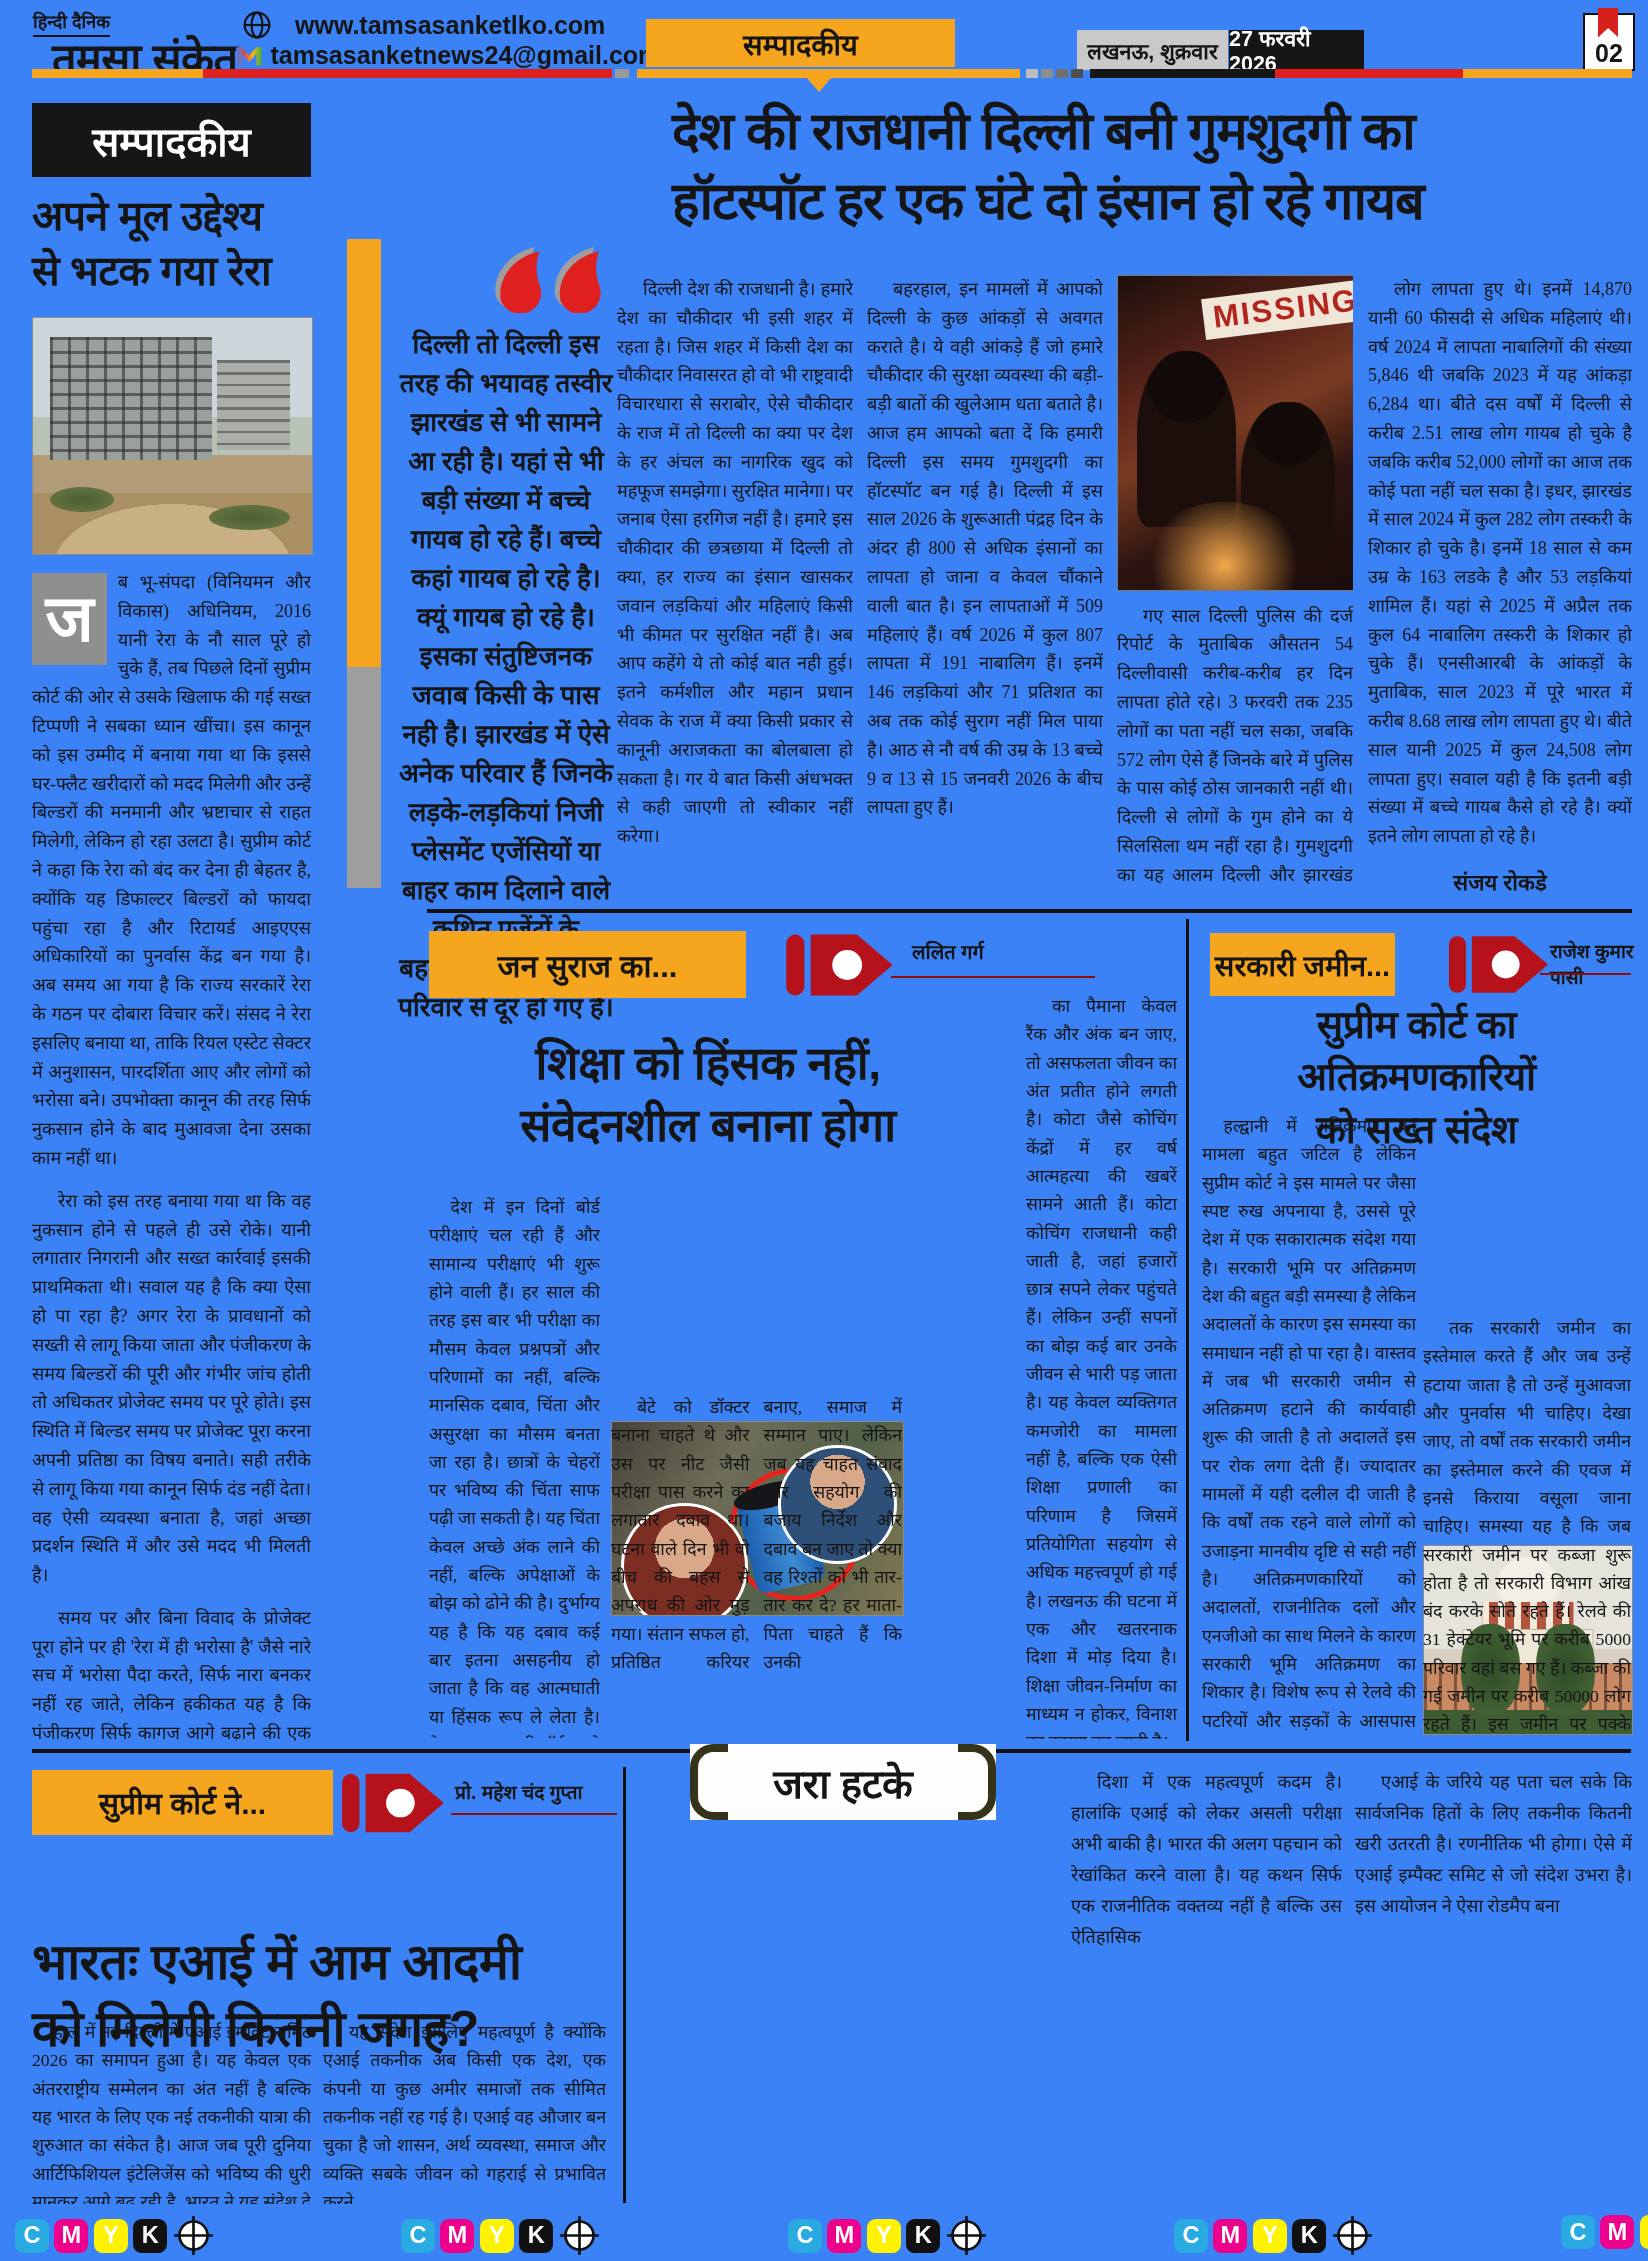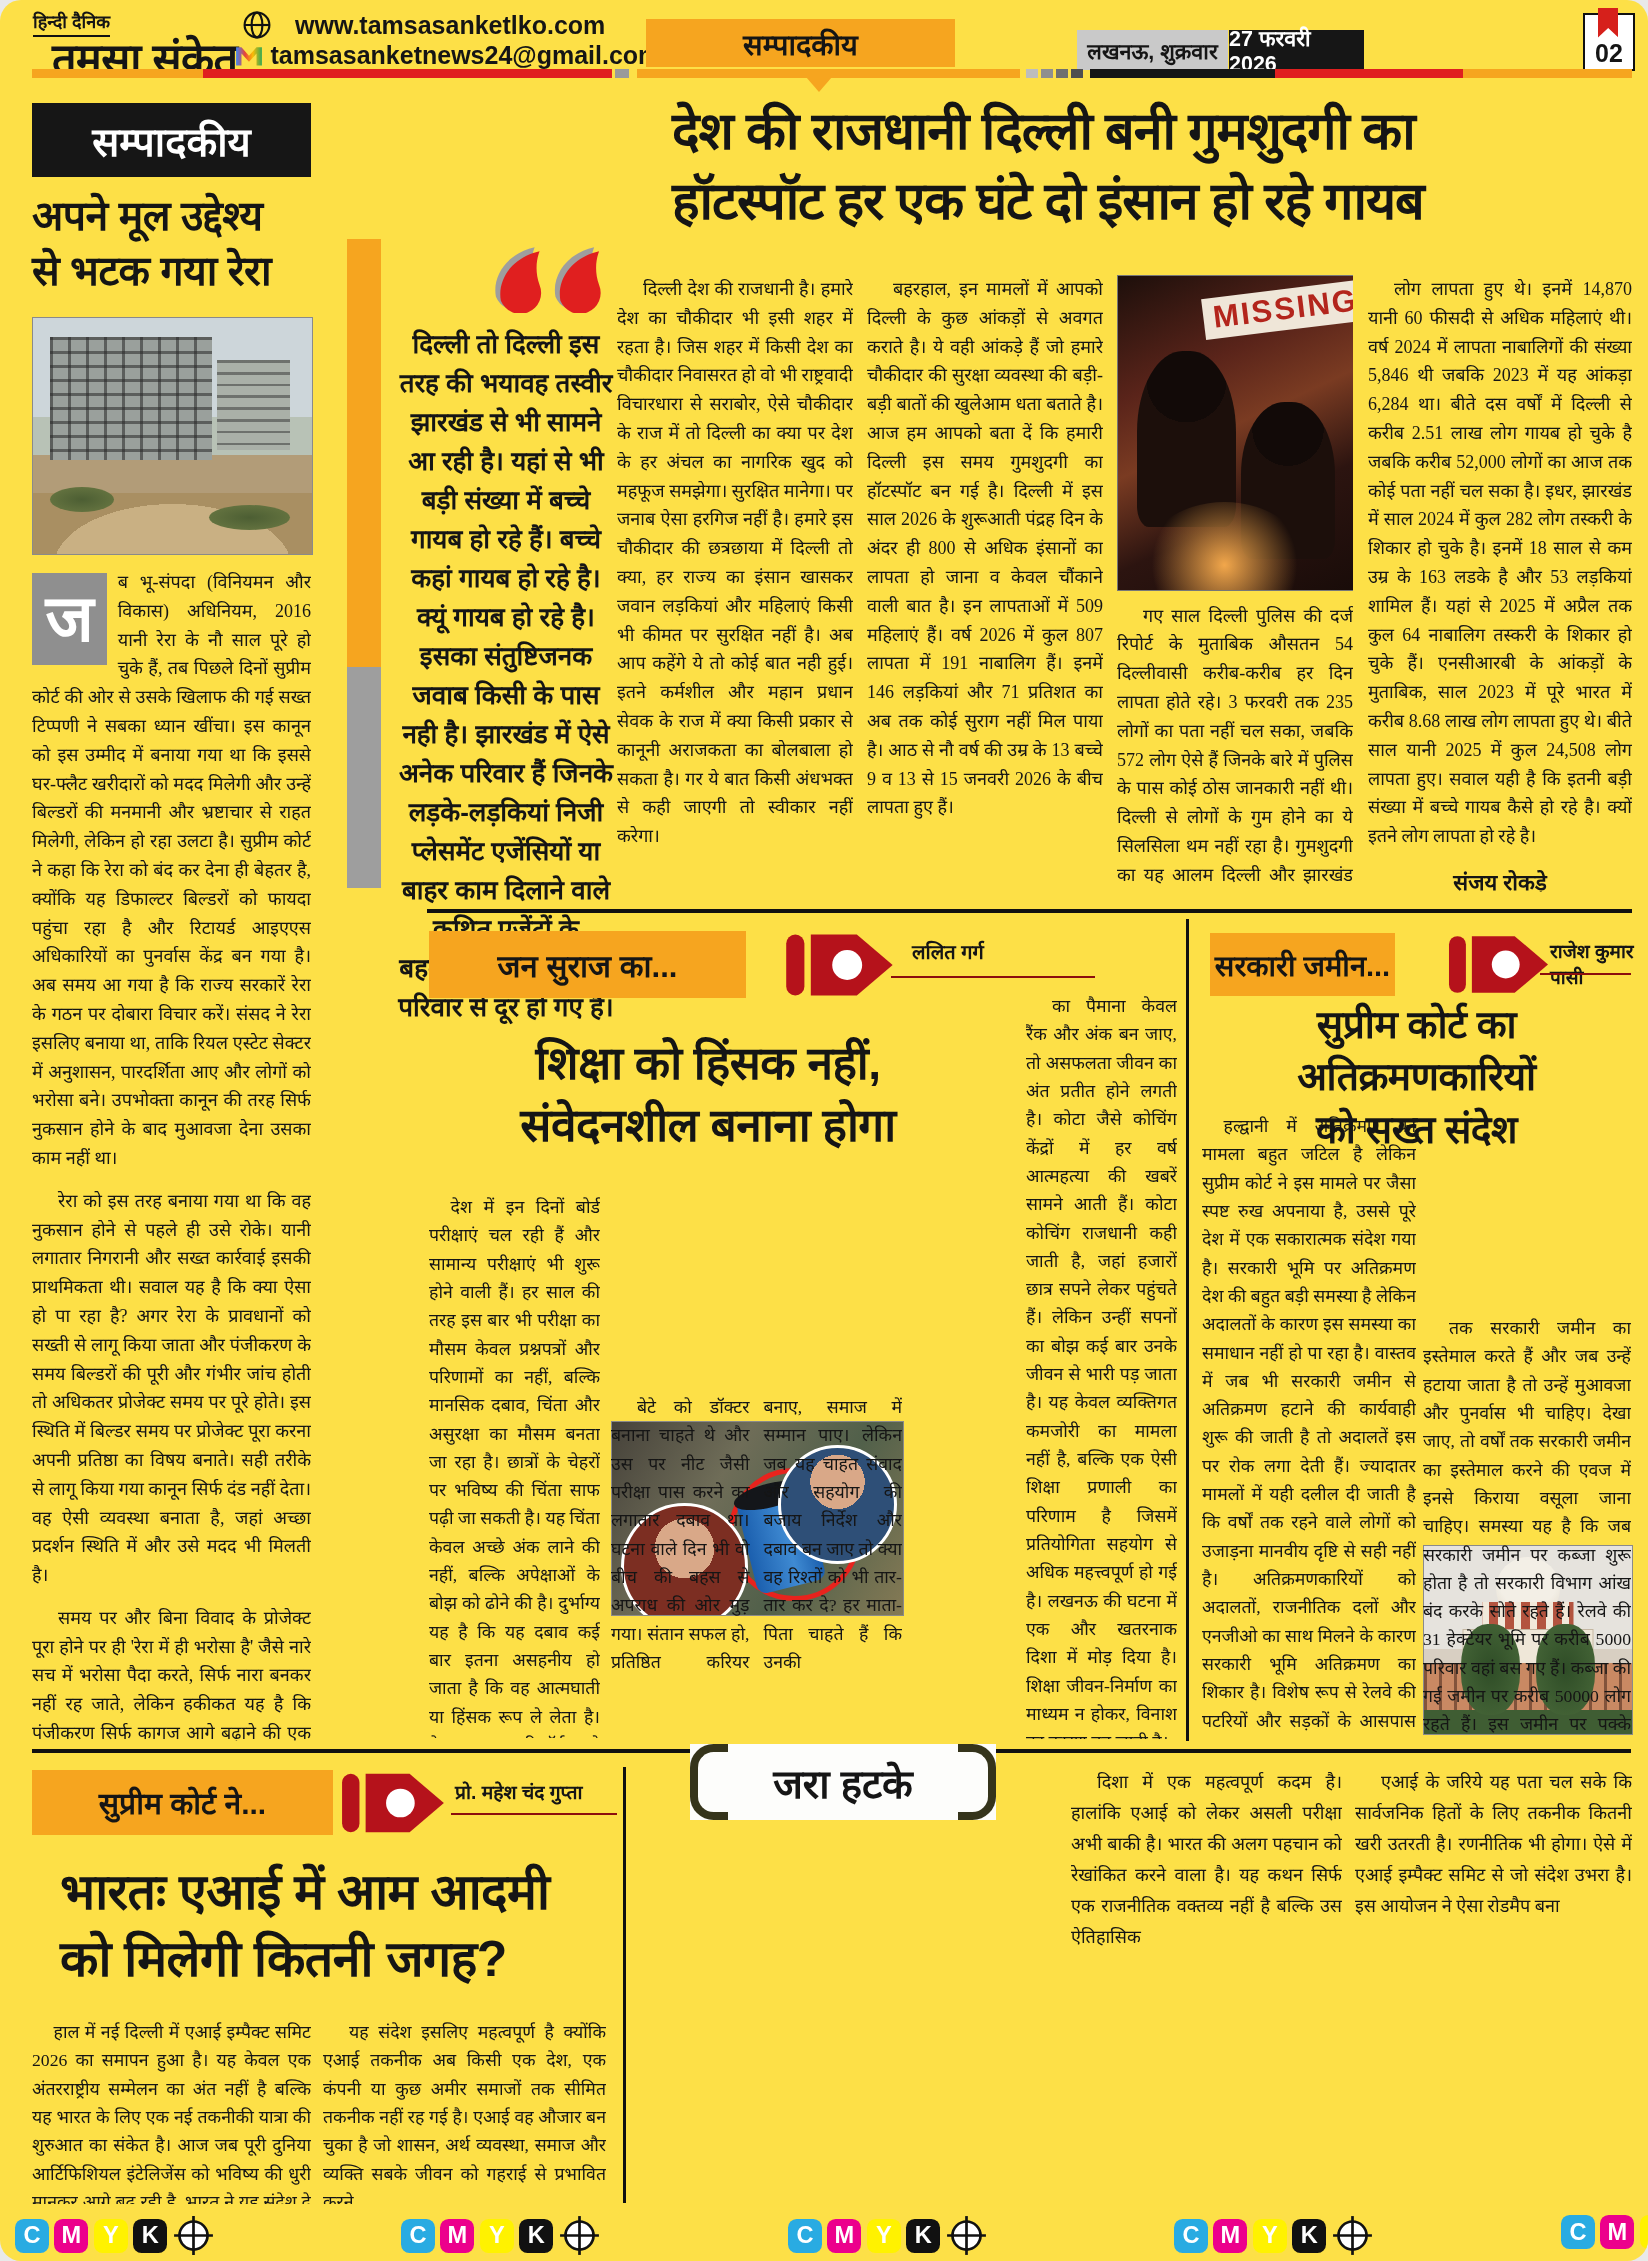--- a/index.html
+++ b/index.html
@@ -1,18 +1,18 @@
 <!DOCTYPE html>
 <html style="font-size:8.6px"><head>
 <meta charset="utf-8">
 <style>
   html,body{margin:0;padding:0;}
   body{background:#e9e9e9;}
-  .page{position:relative;width:1648px;height:2261px;background:#fde047;overflow:hidden;
-        font-family:"Liberation Sans",sans-serif;color:#151515;border-radius:21px;}
+  .page{position:relative;width:1648px;height:2261px;background:#3b82f6;overflow:hidden;
+        font-family:"Liberation Sans",sans-serif;color:#151515;}
   .abs{position:absolute;}
   .center{display:flex;align-items:center;justify-content:center;}
 
   
   .mast-edition{left:33px;top:8.6px;font-size:18px;font-weight:700;border-bottom:2.1px solid #111;padding-bottom:2.1px;}
   .mast-title{left:52px;top:28px;font-size:43px;font-weight:900;letter-spacing:-0.5px;}
   .site-row{left:243px;top:10.7px;display:flex;align-items:center;gap:24px;font-size:25px;font-weight:800;}
   .mail-row{left:235px;top:41px;display:flex;align-items:center;gap:7.5px;font-size:25px;font-weight:800;}
   .tab-orange{left:646px;top:19.3px;width:309px;height:48px;background:#F6A51F;font-size:29px;font-weight:800;}
   .city-box{left:1077px;top:30px;width:151px;height:40px;background:#C9C9C9;font-size:21.5px;font-weight:800;}
@@ -35,21 +35,21 @@
   .banner{background:#F6A51F;font-weight:800;display:flex;align-items:center;justify-content:center;}
   .byline{font-size:20px;font-weight:700;}
   .byline-line{height:2.1px;background:#8B0E0E;}
 
   
   .hl{font-weight:800;letter-spacing:-0.5px;line-height:1.34;}
   .ed-headline{left:32px;top:189px;width:279px;font-size:41px;}
   .main-headline{left:624px;top:97px;width:1014px;font-size:52px;letter-spacing:-1.1px;margin-left:48px;}
   .sh-headline{left:437px;top:1033px;width:542px;font-size:46px;text-align:center;}
   .sa-headline{left:1202px;top:999px;width:429px;font-size:39px;text-align:center;}
-  .ai-headline{left:32px;top:1859px;width:585px;font-size:50px;margin-left:28px;}
+  .ai-headline{left:32px;top:1929px;width:585px;font-size:50px;}
 
   
   .body-txt{font-family:"Liberation Serif",serif;font-size:18px;line-height:1.6;text-align:justify;}
   .body-txt p{margin:0 0 14px 0;text-indent:26px;}
   .dropcap{float:left;width:75px;height:92px;background:#8f8f8f;color:#fff;font-size:65px;font-weight:700;
            display:flex;align-items:center;justify-content:center;margin:5.4px 10.7px 5.4px 0;font-family:"Liberation Sans",sans-serif;}
 
   
   .q-divider{left:347px;top:239px;width:34px;height:649px;background:linear-gradient(180deg,#F6A51F 0 66%,#9e9e9e 66% 100%);}
   .quote-block{left:398px;top:243px;width:216px;}

